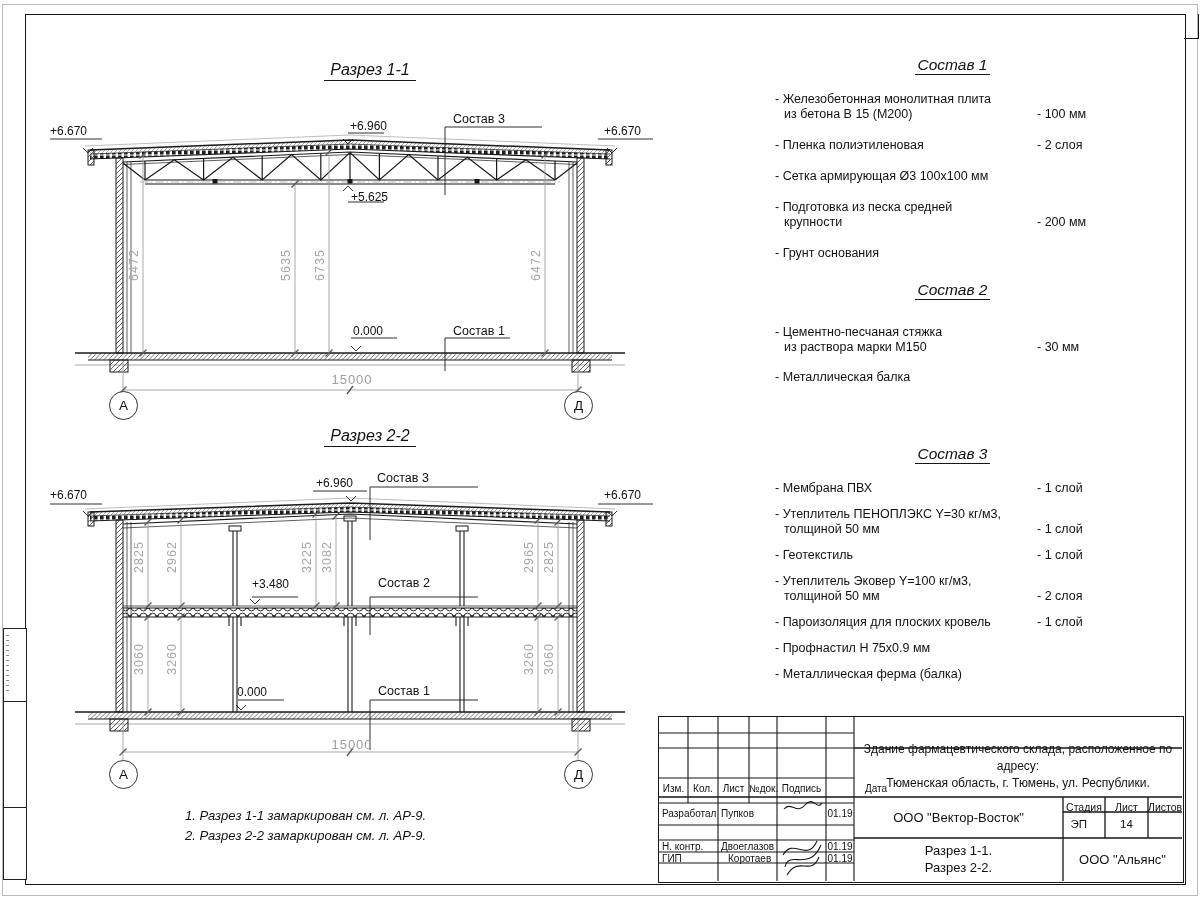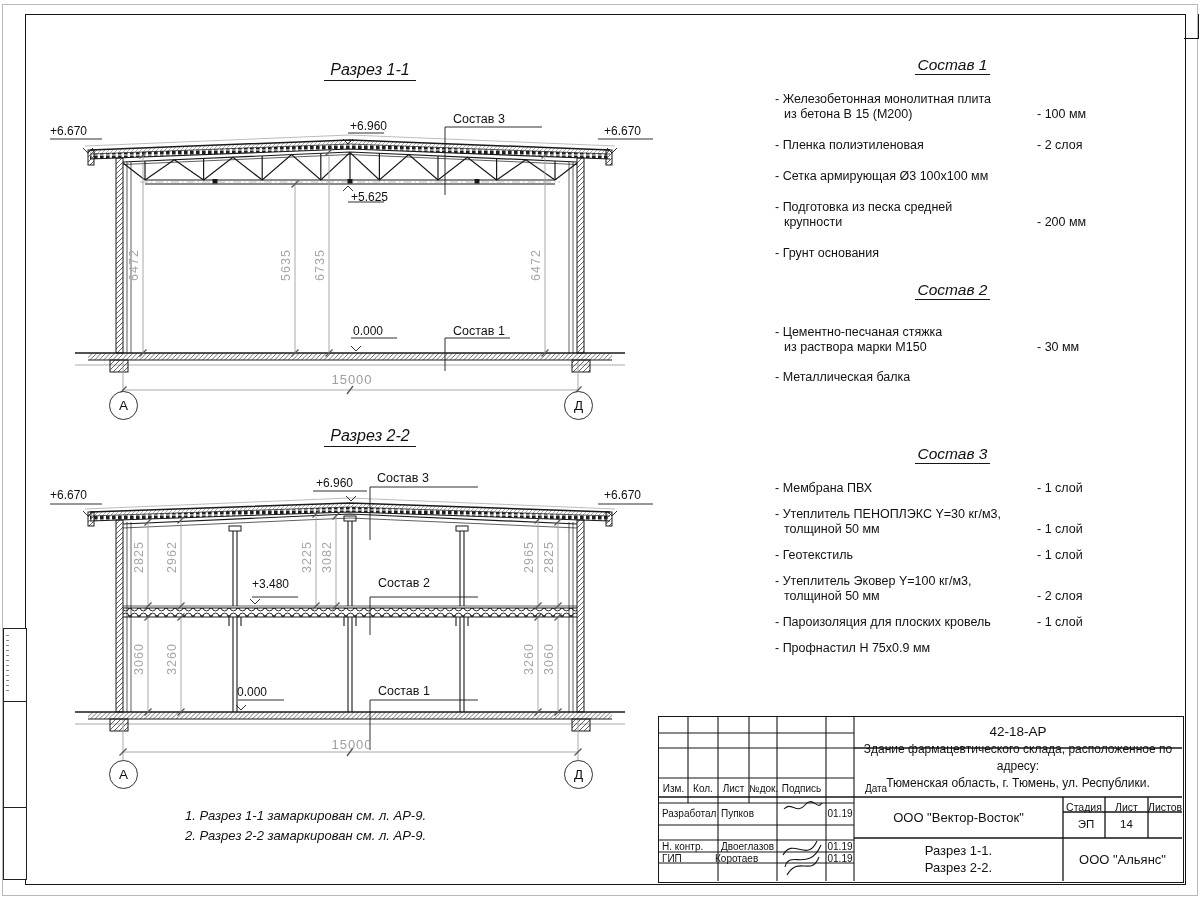--- a/index.html
+++ b/index.html
@@ -330,20 +330,26 @@
             <div>- Пароизоляция для плоских кровель</div>
           </div>
           <div class="qty">- 1 слой</div>
         </div>
       <div class="ci">
           <div>
             <div>- Профнастил Н 75х0.9 мм</div>
           </div>
           <div class="qty"></div>
         </div>
+      <div class="ci">
+          <div>
+            <div>- Металлическая ферма (балка)</div>
+          </div>
+          <div class="qty"></div>
+        </div>
     </div>
   </div>
 
   <div class="abs tb">
     <svg width="523" height="164" viewBox="0 0 523 164" style="position:absolute;left:0;top:0;">
       <path d="M29,0 V86 M90,0 V86 M59,0 V164 M118,0 V164 M167,0 V164 M195,0 V164" stroke="#161616" stroke-width="1.1" fill="none"></path>
       <path d="M0,16 H195 M0,31 H195 M0,61 H195 M0,86 H195 M0,108 H195 M0,123 H195 M0,135 H195 M0,146 H195" stroke="#161616" stroke-width="1.1" fill="none"></path>
       <path d="M0,80 H523" stroke="#161616" stroke-width="1.6" fill="none"></path>
       <path d="M195,31 H523" stroke="#161616" stroke-width="1.6" fill="none"></path>
       <path d="M195,121 H523 M404,95 H523" stroke="#161616" stroke-width="1.3" fill="none"></path>
@@ -357,31 +363,30 @@
     <div class="cell tb-small ctr" style="left:90px;top:66px;width:28px;">№док.</div>
     <div class="cell tb-small ctr" style="left:118px;top:66px;width:49px;">Подпись</div>
     <div class="cell tb-small ctr" style="left:167px;top:66px;width:28px;margin-left:36px;">Дата</div>
     <div class="cell tb-small" style="left:3px;top:91px;">Разработал</div>
     <div class="cell tb-small" style="left:62px;top:91px;">Пупков</div>
     <div class="cell tb-small ctr" style="left:167px;top:91px;width:28px;">01.19</div>
     <div class="cell tb-small" style="left:3px;top:124px;">Н. контр.</div>
     <div class="cell tb-small" style="left:62px;top:124px;">Двоеглазов</div>
     <div class="cell tb-small ctr" style="left:167px;top:124px;width:28px;">01.19</div>
     <div class="cell tb-small" style="left:3px;top:136px;">ГИП</div>
-    <div class="cell tb-small" style="left:56px;top:136px;text-align:right;">Коротаев</div>
+    <div class="cell tb-small" style="left:69px;top:136px;text-align:right;">Коротаев</div>
     <div class="cell tb-small ctr" style="left:167px;top:136px;width:28px;">01.19</div>
-    <div class="cell tb-big ctr" style="left:195px;top:7px;width:328px;font-size:13.5px;">42-18-АР</div>
     <div class="cell ctr" style="left:199px;top:24px;width:320px;font-size:12px;line-height:17px;white-space:normal;">
       <div>Здание фармацевтического склада, расположенное по адресу:</div>
       <div>Тюменская область, г. Тюмень, ул. Республики.</div>
     </div>
     <div class="cell tb-big ctr" style="left:195px;top:93px;width:209px;">ООО "Вектор-Восток"</div>
     <div class="cell tb-small ctr" style="left:404px;top:84px;width:42px;font-size:10.5px;">Стадия</div>
     <div class="cell tb-small ctr" style="left:446px;top:84px;width:43px;font-size:10.5px;">Лист</div>
     <div class="cell tb-small ctr" style="left:489px;top:84px;width:34px;font-size:10.5px;">Листов</div>
-    <div class="cell tb-mid ctr" style="left:404px;top:101px;width:46px;">ЭП</div>
+    <div class="cell tb-mid ctr" style="left:404px;top:101px;width:24px;text-align:right;">ЭП</div>
     <div class="cell tb-mid ctr" style="left:446px;top:101px;width:43px;">14</div>
     <div class="cell tb-mid ctr" style="left:489px;top:101px;width:34px;"></div>
     <div class="cell tb-big ctr" style="left:195px;top:126px;width:209px;">Разрез 1-1.</div>
     <div class="cell tb-big ctr" style="left:195px;top:143px;width:209px;">Разрез 2-2.</div>
     <div class="cell tb-big ctr" style="left:404px;top:135px;width:119px;">ООО "Альянс"</div>
   </div>
 </div>
 
 </body></html>

